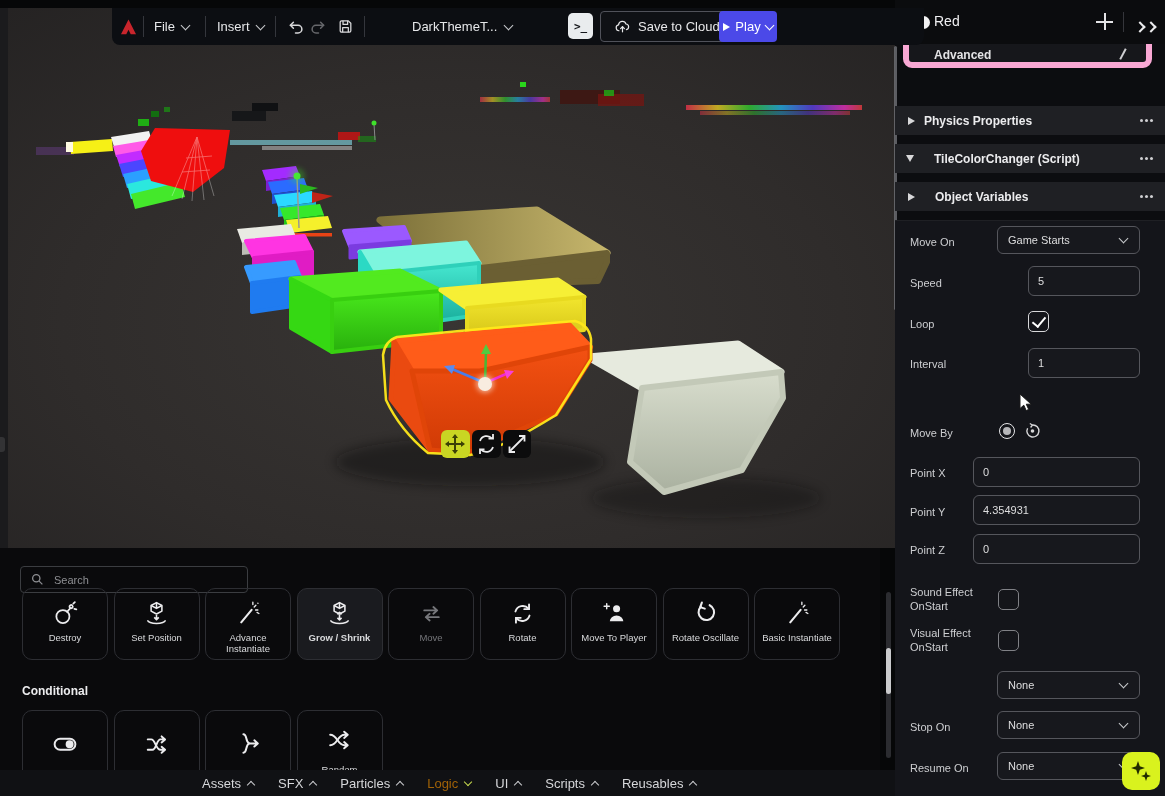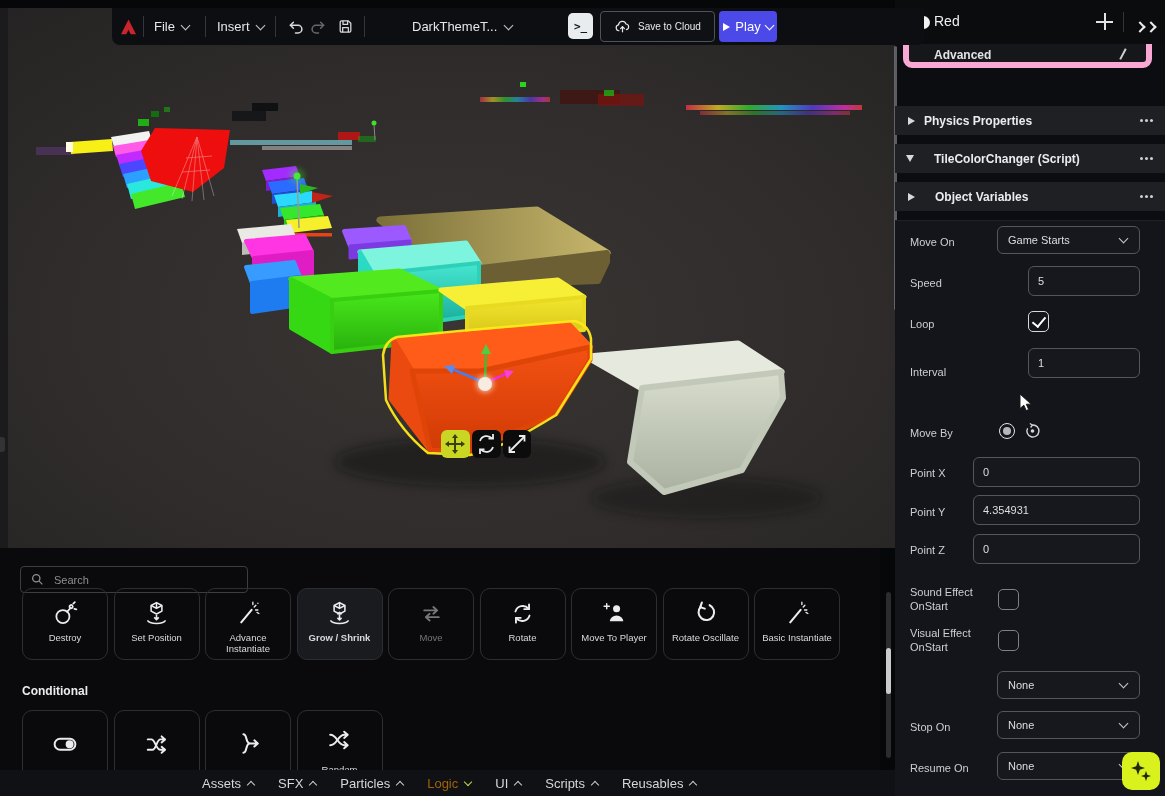--- a/index.html
+++ b/index.html
@@ -14,21 +14,21 @@
   .tb-text{color:#e6e7e9;font-size:13px;}
   .tb-divider{position:absolute;top:8px;width:1px;height:21px;background:#34363c;}
   .chev{display:inline-block;width:6px;height:6px;border-right:1.5px solid #c9cacd;
         border-bottom:1.5px solid #c9cacd;}
   .chev.down{transform:rotate(45deg);margin-top:-3px;}
   .chev.up{transform:rotate(-135deg);margin-top:3px;}
   .terminal-chip{position:absolute;left:456px;top:5px;width:25px;height:26px;background:#e9ecee;
            border-radius:5px;color:#15171b;font-family:"DejaVu Sans Mono",monospace;font-size:11px;
            font-weight:bold;display:flex;align-items:center;justify-content:center;}
   .cloud-btn{position:absolute;left:488px;top:3px;height:29px;border:1px solid #50525a;border-radius:4px;
-           display:flex;align-items:center;gap:7px;padding:0 13px;color:#e8e8ea;font-size:10px;background:rgba(20,22,28,.4);text-align:right;}
+           display:flex;align-items:center;gap:7px;padding:0 13px;color:#e8e8ea;font-size:13px;background:rgba(20,22,28,.4);text-align:right;}
   .play-btn{position:absolute;left:607px;top:3px;height:31px;width:58px;background:#4b49e8;border-radius:4px;
            display:flex;align-items:center;justify-content:center;gap:5px;color:#fff;font-size:13px;}
   .play-tri{width:0;height:0;border-left:7px solid #fff;border-top:4.5px solid transparent;border-bottom:4.5px solid transparent;}
   .play-btn .chev{border-color:#fff;}
   
   .palette{position:absolute;left:0;top:548px;width:880px;height:222px;background:#0a0a0c;z-index:10;overflow:hidden;}
   .search-box{position:absolute;left:20px;top:18px;width:228px;height:27px;border:1px solid #3b3d41;
            border-radius:4px;display:flex;align-items:center;gap:8px;padding:0 10px;box-sizing:border-box;}
   .search-box input{background:transparent;border:none;outline:none;color:#cfd0d3;font-size:11px;width:160px;
            font-family:"Liberation Sans",sans-serif;}
@@ -592,21 +592,21 @@
       <span class="prop-label" style="top:55px;">Speed</span>
       <div class="prop-input" style="left:133px;top:45px;width:112px;height:30px;">
         <span>5</span>
       </div>
 
       <span class="prop-label" style="top:96px;">Loop</span>
       <div class="checkbox checked" style="left:133px;top:90px;">
         <span class="checkmark"></span>
       </div>
 
-      <span class="prop-label" style="top:144px;">Interval</span>
+      <span class="prop-label" style="top:136px;">Interval</span>
       <div class="prop-input" style="left:133px;top:127px;width:112px;height:30px;">
         <span>1</span>
       </div>
 
       <span class="prop-label" style="top:205px;">Move By</span>
       <div class="radio-sel" style="left:104px;top:202px;">
         <span class="dot"></span>
       </div>
       <span style="position:absolute;left:129px;top:201px;">
         <svg width="17" height="17" viewBox="0 0 17 17" fill="none">

